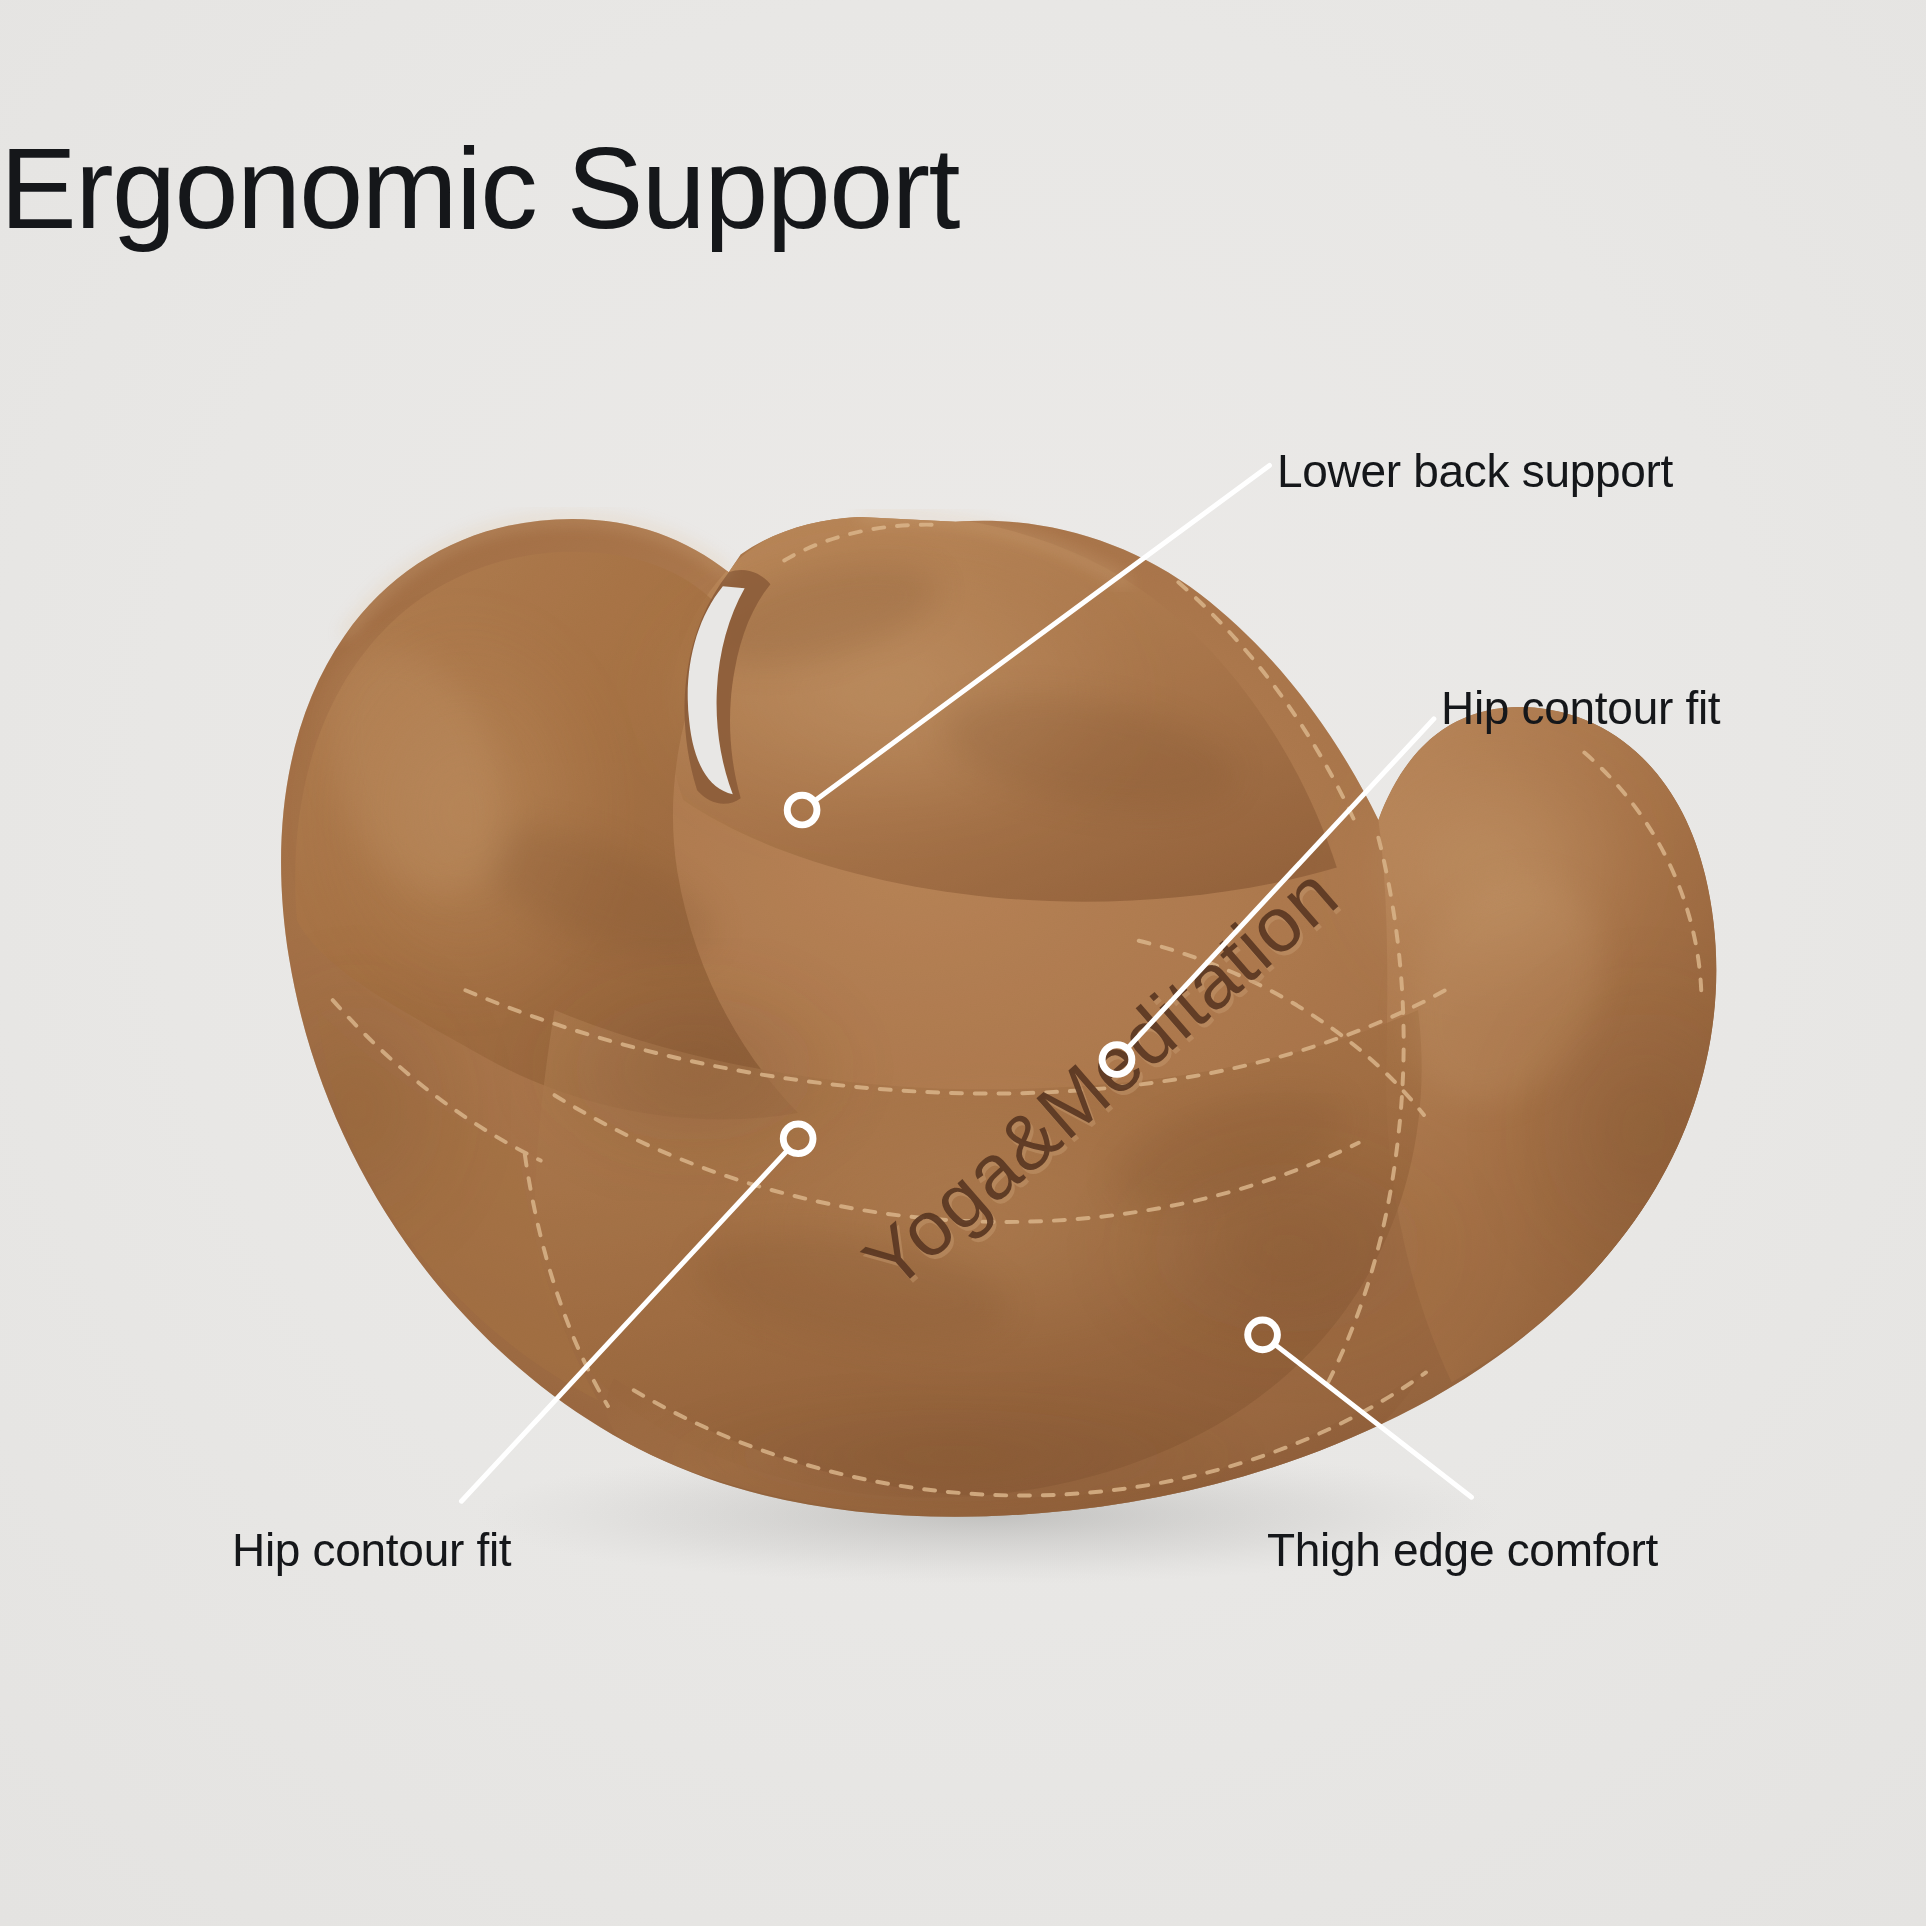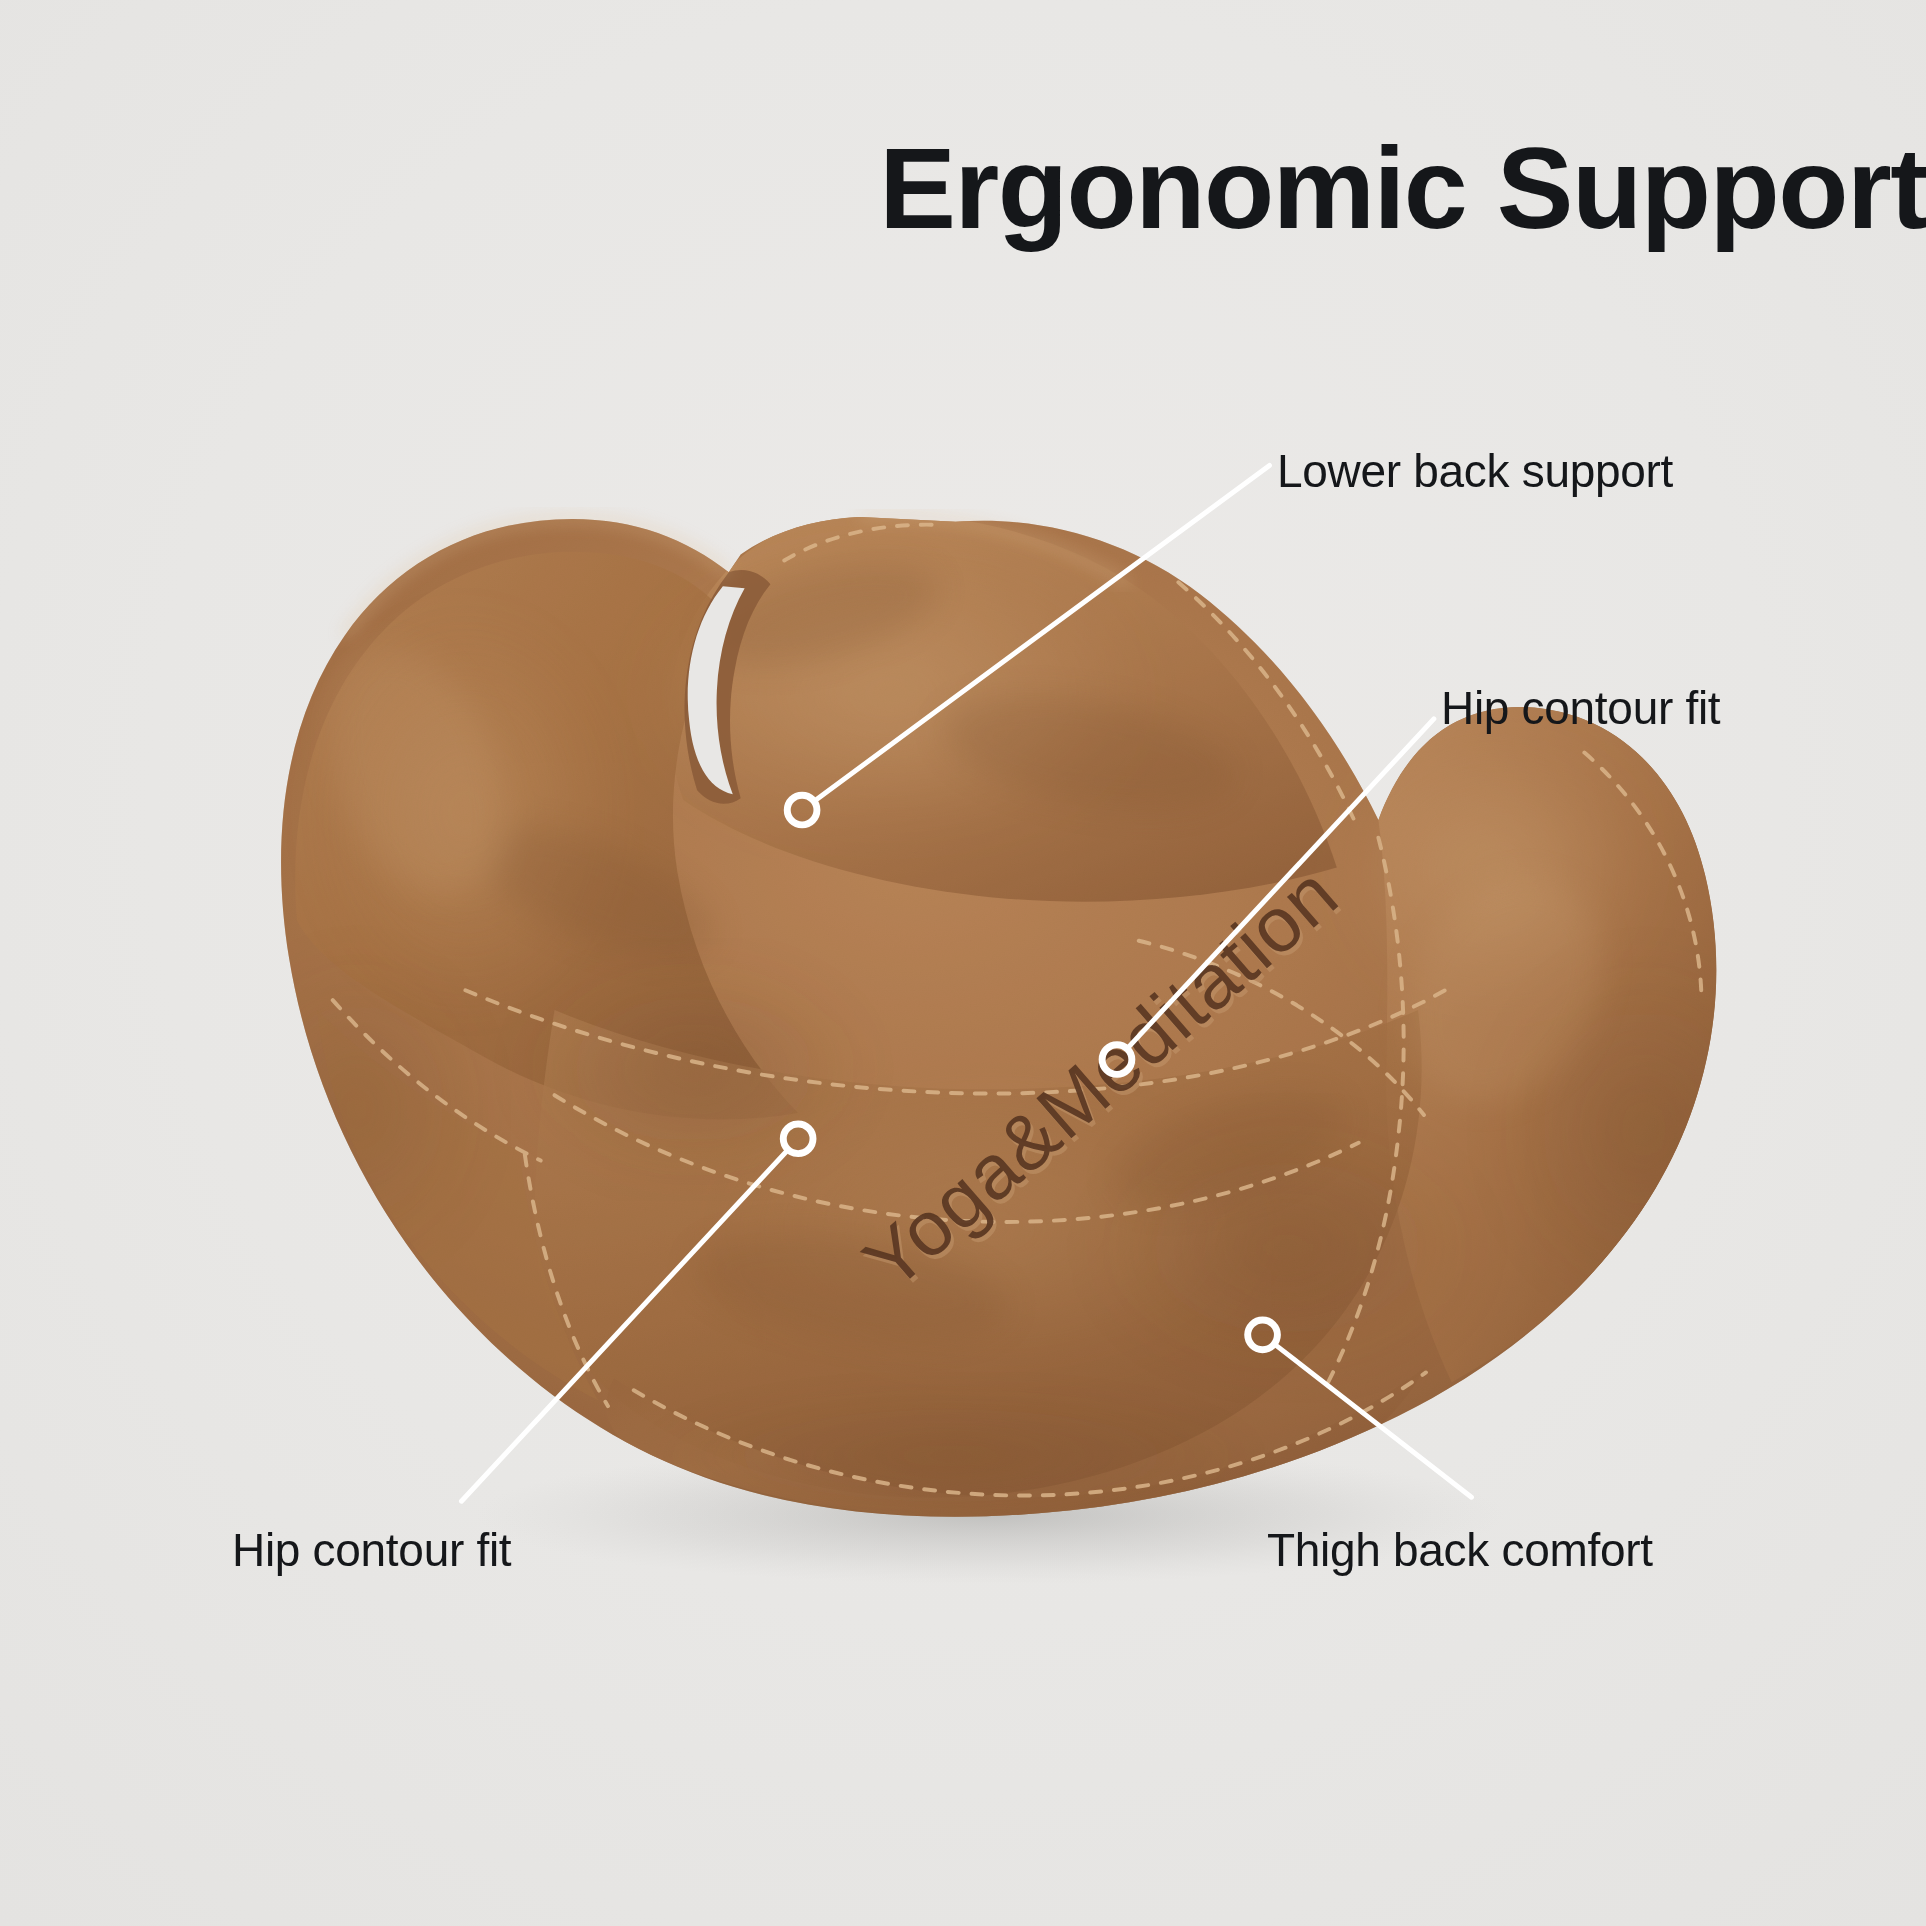--- a/index.html
+++ b/index.html
@@ -15,23 +15,23 @@
     position:absolute;inset:0;
     width:1927px;height:1927px;
     background:
       radial-gradient(circle at 50% 42%, #eceae8 0%, #e8e7e5 55%, #e4e3e1 100%);
   }
 
   
   .title{
     position:absolute;
     left:0;right:0;top:131px;
-    text-align:right;
+    text-align:left;
     font-size:115px;
-    font-weight:700;
+    font-weight:400;
     letter-spacing:-1.5px;
     color:#15171a;
     line-height:1;
     white-space:nowrap;
   }
 
   
   .callout-label{
     position:absolute;
     font-size:46px;
@@ -308,16 +308,16 @@
       <circle id="marker-3" cx="1275" cy="1348" r="15" stroke="#FFFFFF" stroke-width="7"></circle>
     </g>
   </svg>
 
   <div class="callout-label" id="label-lower-back" style="left: 1277px; top: 448px; color: rgb(21, 23, 26);">Lower back support</div>
 
   <div class="callout-label" id="label-hip-right" style="left: 1441px; top: 685px; color: rgb(21, 23, 26);">Hip contour fit</div>
 
   <div class="callout-label" id="label-hip-left" style="left: 232px; top: 1527px; color: rgb(21, 23, 26);">Hip contour fit</div>
 
-  <div class="callout-label" id="label-thigh" style="left: 1267px; top: 1527px; color: rgb(21, 23, 26);">Thigh back comfort</div>
+  <div class="callout-label" id="label-thigh" style="left: 1267px; top: 1527px; color: rgb(21, 23, 26);">Thigh edge comfort</div>
 
 </div>
 
 
 </body></html>

